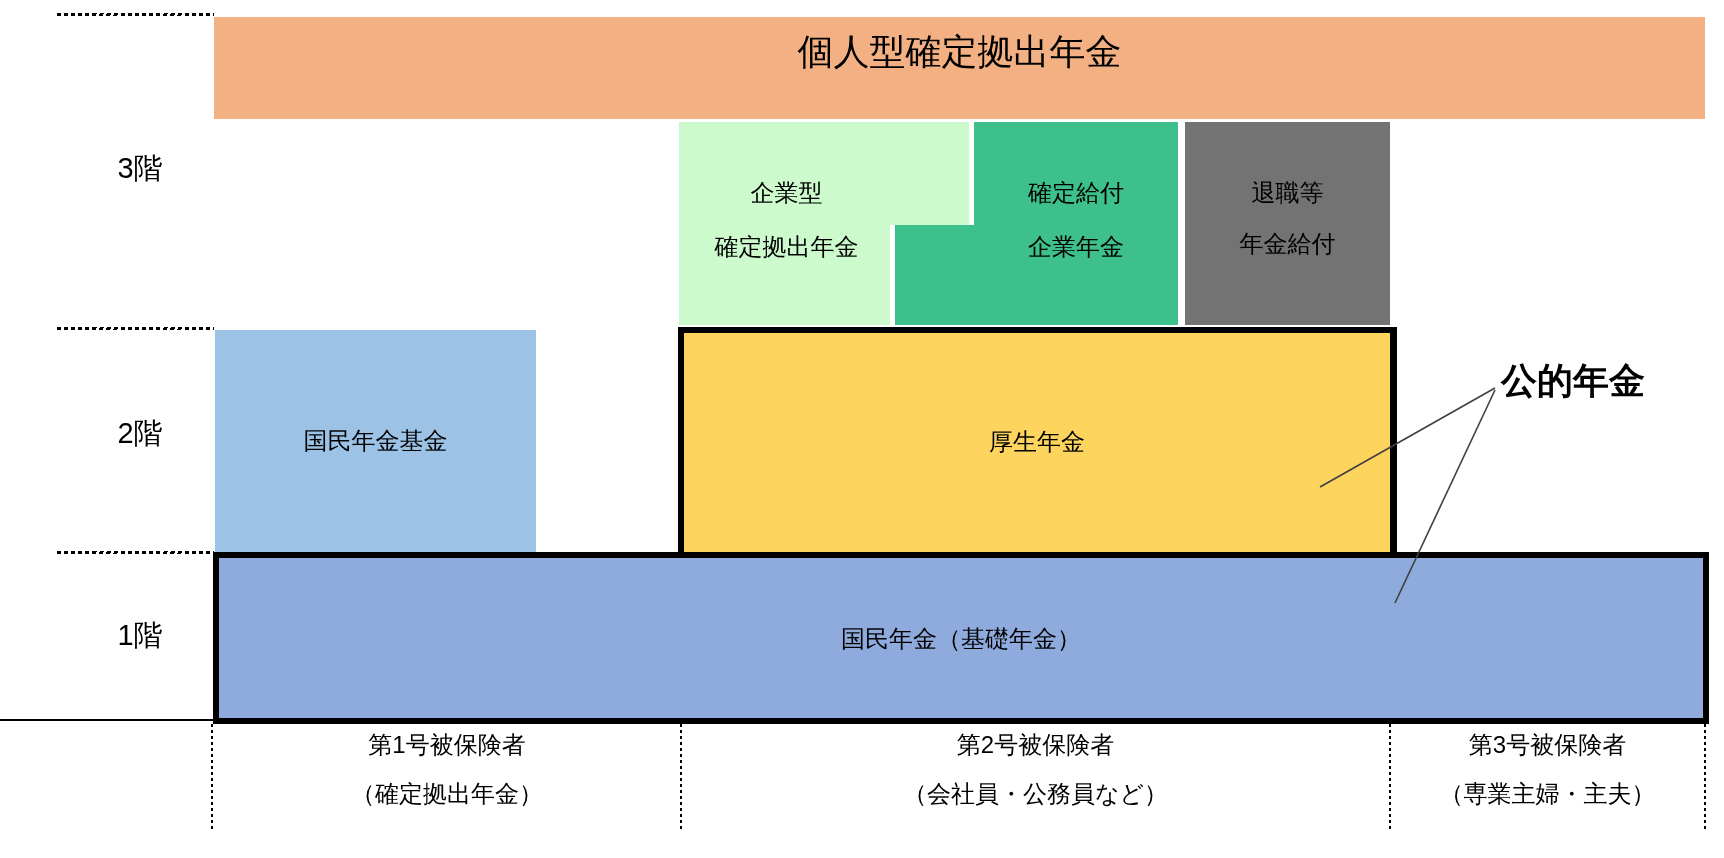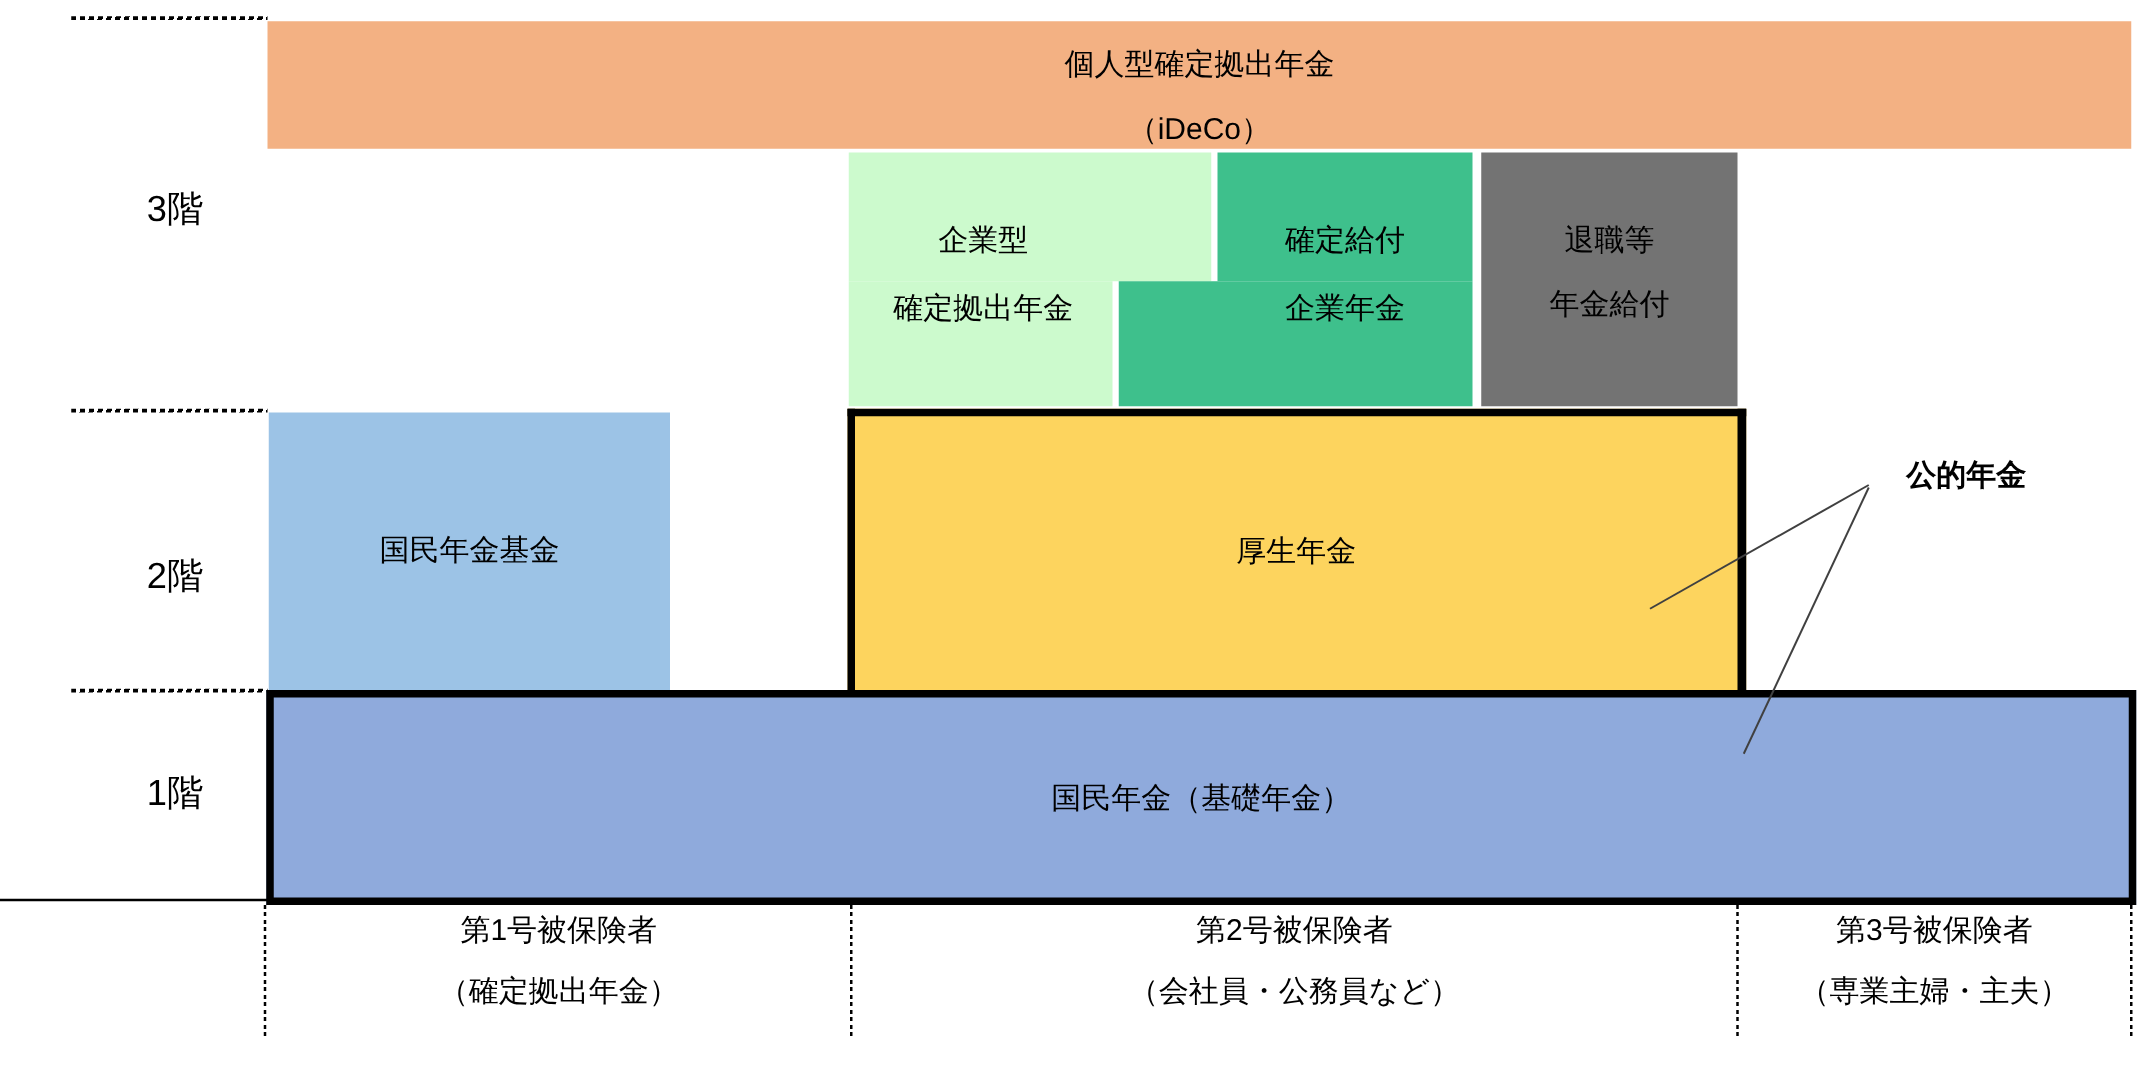--- a/index.html
+++ b/index.html
@@ -1,21 +1,21 @@
 <!DOCTYPE html>
 <html lang="ja"><head>
 <meta charset="utf-8">
 <style>
   html,body{margin:0;padding:0;background:#fff;}
   body{font-family:"Liberation Sans","DejaVu Sans",sans-serif;}
   #stage{position:relative;width:1724px;height:858px;background:#ffffff;overflow:hidden;color:#000;}
   .abs{position:absolute;}
   .txt{position:absolute;text-align:center;white-space:nowrap;color:#000;}
   .f30{font-size:24px;line-height:32px;}
-  .f32{font-size:24px;line-height:34px;}
+  .f32{font-size:36px;line-height:34px;font-family:Liberation Serif, serif;}
   .f29{font-size:29px;line-height:30px;}
 
   
   .ideco{left:214px;top:17px;width:1491px;height:102px;background:#F3B183;}
   .cdc-top{left:679px;top:122px;width:290px;height:103px;background:#CCFACD;}
   .cdc-bot{left:679px;top:225px;width:211px;height:100px;background:#CCFACD;}
   .db-top{left:974px;top:122px;width:204px;height:103px;background:#3EC08C;}
   .db-bot{left:895px;top:225px;width:283px;height:100px;background:#3EC08C;}
   .gray-box{left:1185px;top:122px;width:205px;height:203px;background:#737373;}
   .kikin{left:215px;top:330px;width:321px;height:222px;background:#9CC3E6;}
@@ -36,26 +36,25 @@
 </head>
 <body>
 
 <div id="stage">
 
   <div class="abs hdash" style="top:13px;"></div>
   <div class="abs hdash" style="top:327px;"></div>
   <div class="abs hdash" style="top:551px;"></div>
 
   <div class="txt f29" style="left:90px;top:153px;width:100px;">3階</div>
-  <div class="txt f29" style="left:90px;top:446px;width:100px;">2階</div>
+  <div class="txt f29" style="left:90px;top:418px;width:100px;">2階</div>
   <div class="txt f29" style="left:90px;top:620px;width:100px;">1階</div>
 
   <div class="abs ideco">
     <div class="txt f32" style="left:0;top:18px;width:100%;">個人型確定拠出年金</div>
-    <div class="txt f32" style="left:0;top:70px;width:100%;">（iDeCo）</div>
   </div>
 
   <div class="abs cdc-top"></div>
   <div class="abs cdc-bot"></div>
   <div class="txt f30" style="left:659px;top:177px;width:255px;">企業型</div>
   <div class="txt f30" style="left:659px;top:231px;width:255px;">確定拠出年金</div>
 
   <div class="abs db-top"></div>
   <div class="abs db-bot"></div>
   <div class="txt f30" style="left:956px;top:177px;width:240px;">確定給付</div>

